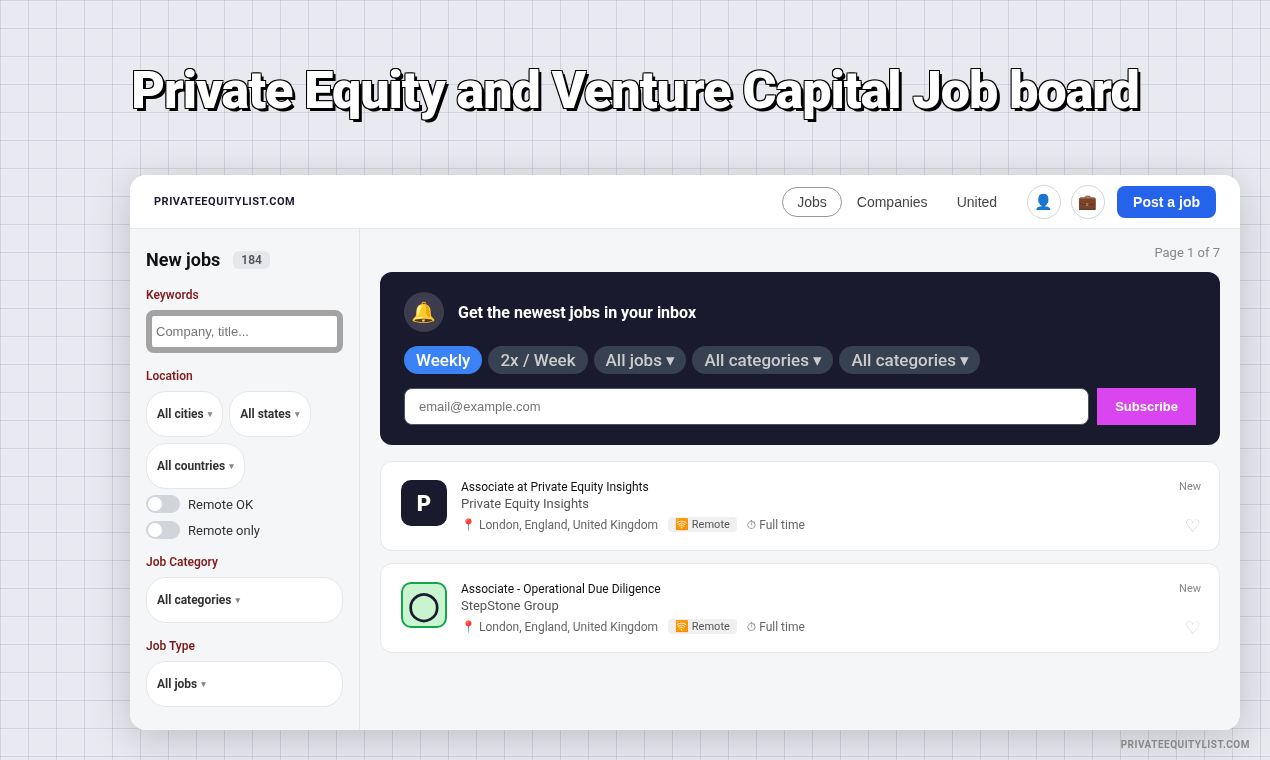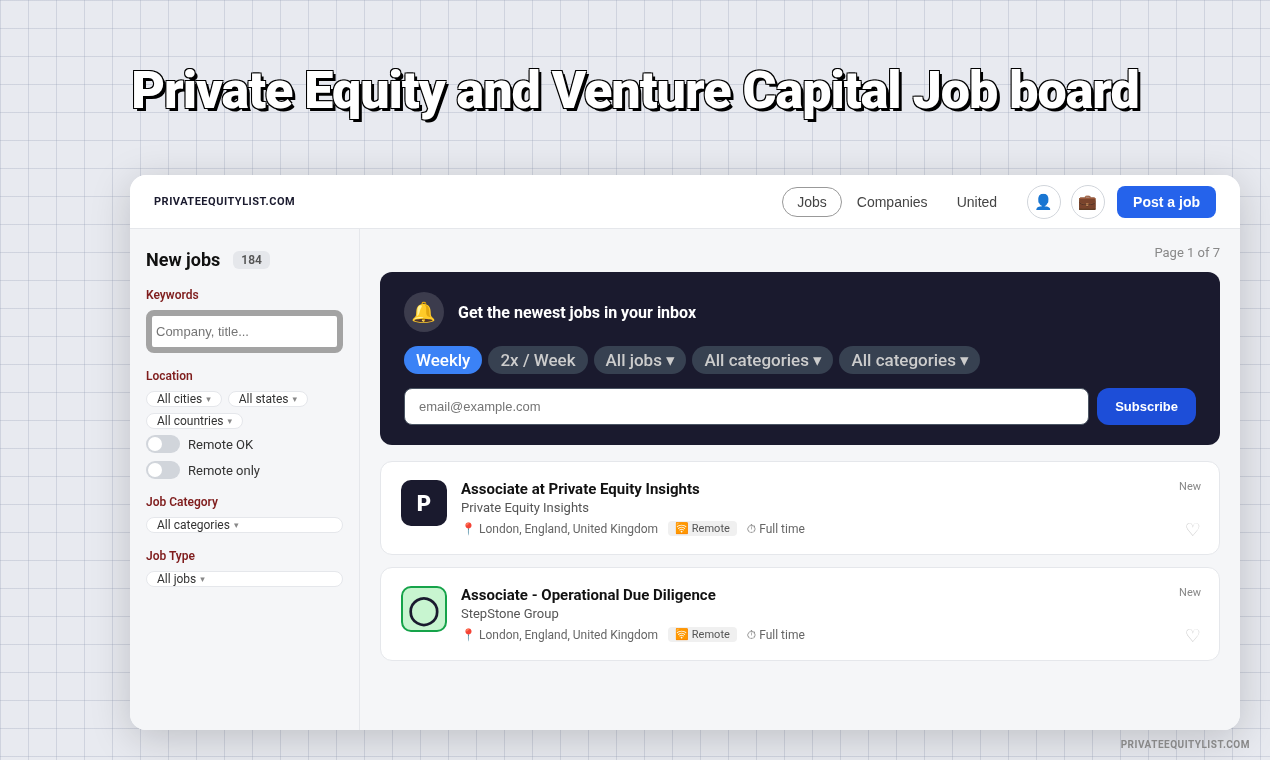--- a/index.html
+++ b/index.html
@@ -180,27 +180,28 @@
     .filter-row {
       display: flex;
       gap: 6px;
       margin-bottom: 6px;
       flex-wrap: wrap;
     }
     .filter-dropdown {
       display: flex;
       align-items: center;
       gap: 4px;
-      padding: 0 10px;
+      padding: 15px 10px;
       border: 1px solid #e5e7eb;
       border-radius: 20px;
       background: #fff;
       font-size: 12px;
       color: #333;
       cursor: pointer;
+      font-weight: bold;
     }
     .filter-dropdown .chevron {
       font-size: 9px;
       color: #888;
     }
 
     .toggle-row {
       display: flex;
       align-items: center;
       gap: 8px;
@@ -309,24 +310,24 @@
       flex: 1;
       padding: 10px 14px;
       border-radius: 8px;
       border: 1px solid #4b5563;
       background: #fff;
       font-size: 13px;
       color: #aaa;
       outline: none;
     }
     .subscribe-btn {
-      background: #1d4ed8;
+      background: #d946ef;
       color: #fff;
       border: none;
-      border-radius: 12px;
+      border-radius: 0;
       padding: 10px 18px;
       font-size: 13px;
       font-weight: 600;
       cursor: pointer;
     }
 
     
     .job-card {
       background: #fff;
       border-radius: 12px;
@@ -355,22 +356,22 @@
     }
     .job-logo.green {
       background: #22c55e;
       color: #fff;
       border: 2px solid #16a34a;
     }
     .job-info {
       flex: 1;
     }
     .job-title {
-      font-size: 15px;
-      font-weight: 700;
+      font-size: 12px;
+      font-weight: 400;
       color: #111;
       margin-bottom: 2px;
     }
     .job-company {
       font-size: 13px;
       color: #555;
       margin-bottom: 6px;
     }
     .job-meta {
       display: flex;

